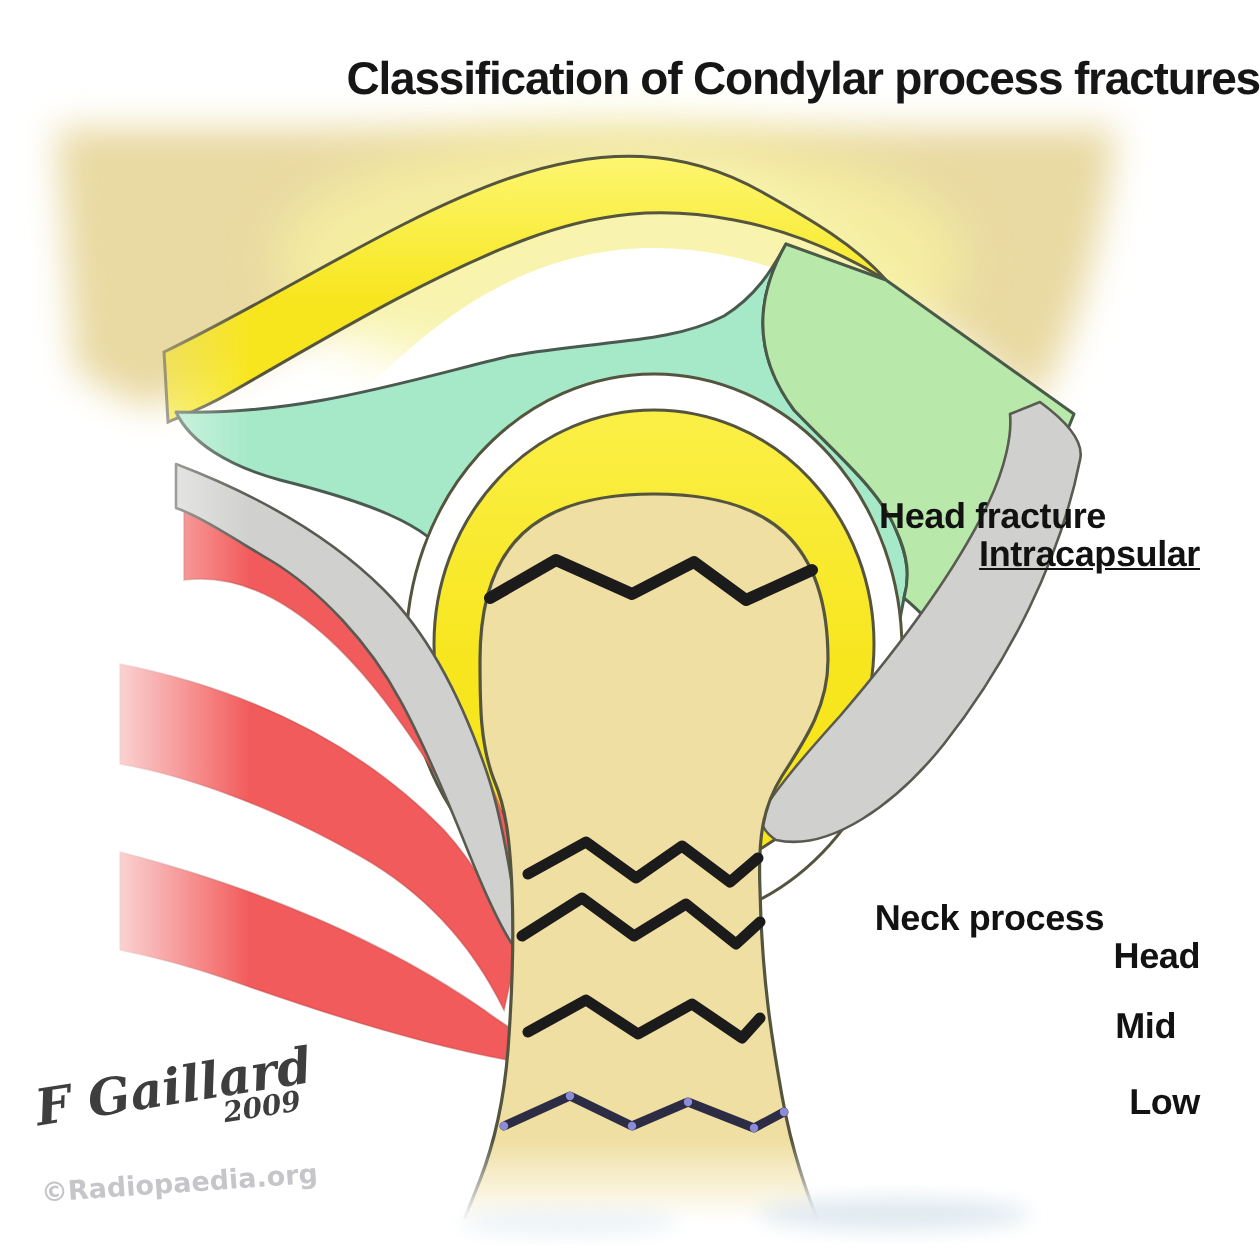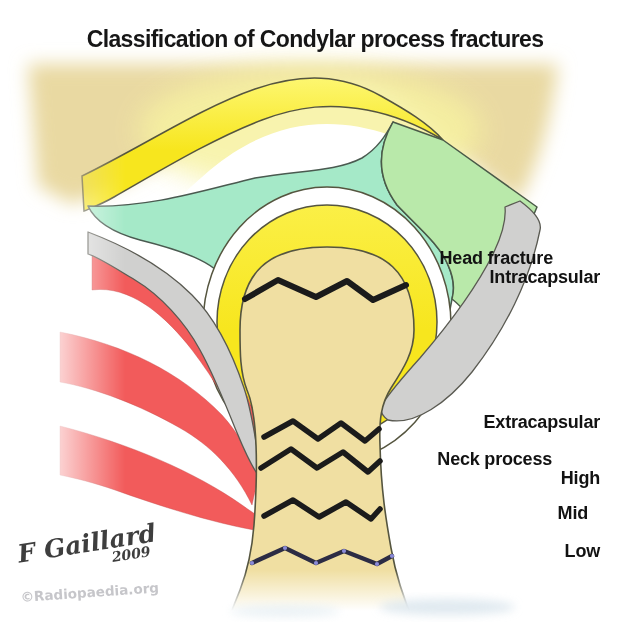--- a/index.html
+++ b/index.html
@@ -1,25 +1,25 @@
 <!DOCTYPE html>
 <html><head>
 <meta charset="utf-8">
 <style>
   html,body{margin:0;padding:0;}
   body{width:630px;height:630px;position:relative;overflow:hidden;background:#ffffff;
        font-family:"Liberation Sans", sans-serif;}
   .stage{position:absolute;left:0;top:0;width:630px;height:630px;}
   svg{position:absolute;left:0;top:0;}
-  .page-title{position:absolute;top:26px;left:0;width:630px;text-align:center;
+  .page-title{position:absolute;top:26px;left:0;width:630px;text-align:right;
     font-weight:bold;font-size:23px;letter-spacing:-0.6px;color:#161616;white-space:nowrap;}
   .lbl{position:absolute;font-weight:bold;font-size:18px;letter-spacing:-0.2px;
     color:#121212;white-space:nowrap;}
   .lbl-head{top:248px;right:77px;}
-  .lbl-intra{top:267px;right:30px;}
+  .lbl-intra{top:267px;right:30px;text-decoration:underline;}
   .lbl-extra{top:412px;right:30px;}
   .lbl-neck{top:449px;right:78px;}
   .lbl-high{top:468px;right:30px;}
   .lbl-mid{top:503px;right:42px;}
   .lbl-low{top:541px;right:30px;}
   .sig{position:absolute;left:16px;top:542px;transform:rotate(-9deg);transform-origin:left top;
     font-family:"DejaVu Serif", serif;font-style:italic;font-weight:bold;color:#3e3e3e;
     font-size:25px;line-height:1;white-space:nowrap;
     text-shadow:-1.5px -1.5px 0 #fff,1.5px -1.5px 0 #fff,-1.5px 1.5px 0 #fff,1.5px 1.5px 0 #fff,
       0 -2px 0 #fff,0 2px 0 #fff,-2px 0 0 #fff,2px 0 0 #fff,0 0 4px #fff;}
@@ -118,23 +118,22 @@
 
   <rect x="150" y="560" width="370" height="72" fill="url(#gradB)"></rect>
   <ellipse cx="447" cy="607" rx="68" ry="8" fill="#d8e4ec" opacity="0.8" filter="url(#blur6)"></ellipse>
   <ellipse cx="285" cy="611" rx="55" ry="6" fill="#e2ecf1" opacity="0.7" filter="url(#blur6)"></ellipse>
 </svg>
 
 <div class="page-title">Classification of Condylar process fractures</div>
 
 <div class="lbl lbl-head">Head fracture</div>
 <div class="lbl lbl-intra">Intracapsular</div>
-<div class="lbl lbl-extra">Extracapsular</div>
 <div class="lbl lbl-neck">Neck process</div>
-<div class="lbl lbl-high">High</div>
+<div class="lbl lbl-high">Head</div>
 <div class="lbl lbl-mid">Mid</div>
 <div class="lbl lbl-low">Low</div>
 
 <div class="sig">
   <span>F Gaillard</span>
   <span class="sig-year">2009</span>
 </div>
 <div class="sig-site">©Radiopaedia.org</div>
 
 </div>

